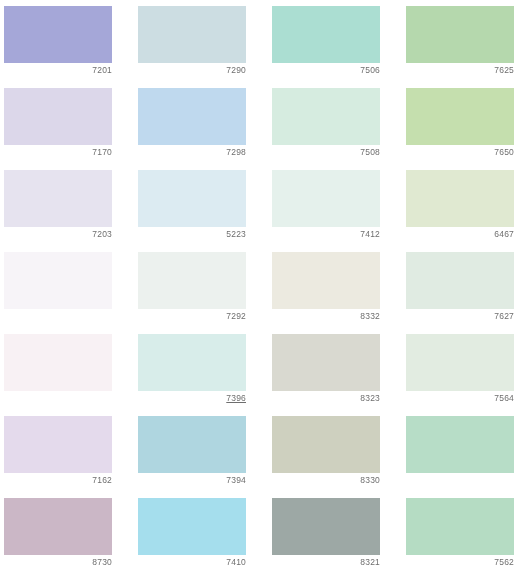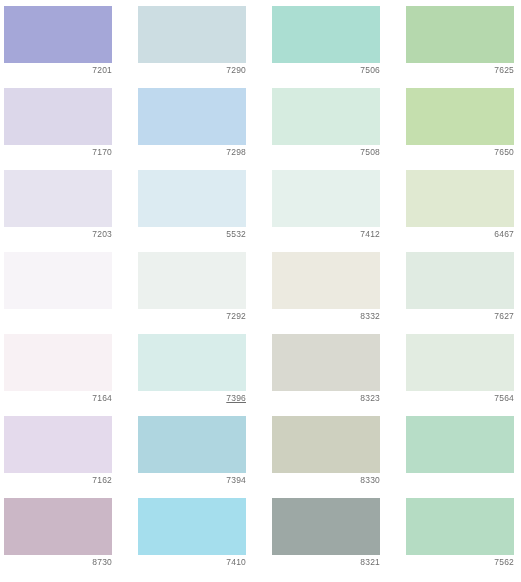--- a/index.html
+++ b/index.html
@@ -85,21 +85,21 @@
     <div class="swatch-cell">
       <div class="swatch-chip" style="background-color: rgb(197, 223, 174);"></div>
       <div class="swatch-label" style="color: rgb(110, 110, 110);">7650</div>
     </div>
     <div class="swatch-cell">
       <div class="swatch-chip" style="background-color: rgb(230, 227, 239);"></div>
       <div class="swatch-label" style="color: rgb(110, 110, 110);">7203</div>
     </div>
     <div class="swatch-cell">
       <div class="swatch-chip" style="background-color: rgb(220, 235, 242);"></div>
-      <div class="swatch-label" style="color: rgb(110, 110, 110);">5532</div>
+      <div class="swatch-label" style="color: rgb(110, 110, 110);">5223</div>
     </div>
     <div class="swatch-cell">
       <div class="swatch-chip" style="background-color: rgb(229, 241, 236);"></div>
       <div class="swatch-label" style="color: rgb(110, 110, 110);">7412</div>
     </div>
     <div class="swatch-cell">
       <div class="swatch-chip" style="background-color: rgb(224, 233, 209);"></div>
       <div class="swatch-label" style="color: rgb(110, 110, 110);">6467</div>
     </div>
     <div class="swatch-cell">
@@ -112,21 +112,20 @@
     <div class="swatch-cell">
       <div class="swatch-chip" style="background-color: rgb(236, 234, 224);"></div>
       <div class="swatch-label" style="color: rgb(110, 110, 110);">8332</div>
     </div>
     <div class="swatch-cell">
       <div class="swatch-chip" style="background-color: rgb(224, 235, 226);"></div>
       <div class="swatch-label" style="color: rgb(110, 110, 110);">7627</div>
     </div>
     <div class="swatch-cell">
       <div class="swatch-chip" style="background-color: rgb(248, 241, 244);"></div>
-      <div class="swatch-label" style="color: rgb(110, 110, 110);">7164</div>
     </div>
     <div class="swatch-cell">
       <div class="swatch-chip" style="background-color: rgb(216, 237, 234);"></div>
       <div class="swatch-label" style="color: rgb(110, 110, 110); text-decoration: underline;">7396</div>
     </div>
     <div class="swatch-cell">
       <div class="swatch-chip" style="background-color: rgb(217, 217, 208);"></div>
       <div class="swatch-label" style="color: rgb(110, 110, 110);">8323</div>
     </div>
     <div class="swatch-cell">

